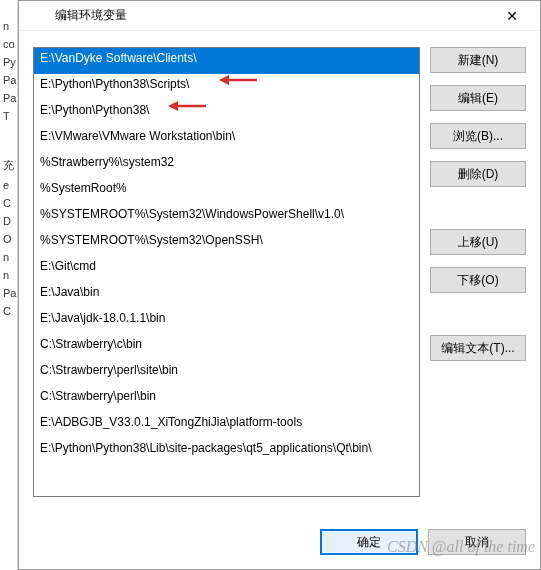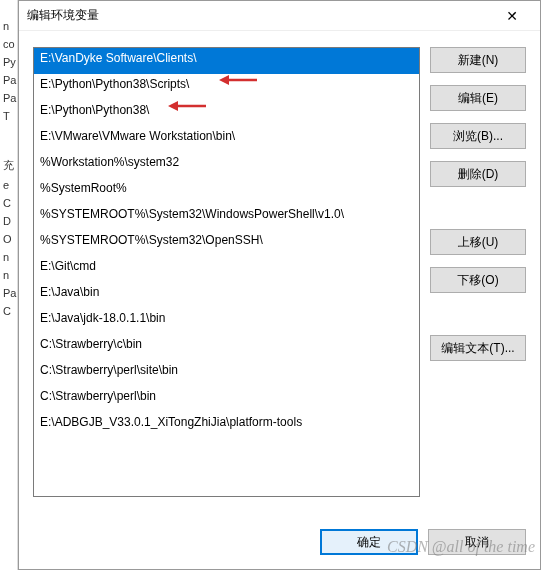--- a/index.html
+++ b/index.html
@@ -27,21 +27,21 @@
       border: 1px solid #999;
       display: flex; flex-direction: column;
     }
     .titlebar {
       height: 30px;
       display: flex; align-items: center;
       padding: 0 8px;
       background: #fff;
       border-bottom: 1px solid #eee;
     }
-    .titlebar .title { flex: 1; font-size: 12px; }
+    .titlebar .title { flex: 1; font-size: 12px; margin-left: 28px; }
     .close-btn {
       width: 40px; height: 28px;
       display: flex; align-items: center; justify-content: center;
       font-size: 14px; cursor: pointer;
     }
     .content {
       flex: 1; display: flex; padding: 16px 14px 4px 14px; gap: 10px;
     }
     .listbox {
       flex: 1;
@@ -138,31 +138,32 @@
         <div class="list-item selected">E:\VanDyke Software\Clients\</div>
         <div class="list-item">E:\Python\Python38\Scripts\<span class="arrow" style="left: 184.8px; top: -2px;"><svg width="40" height="16" viewBox="0 0 40 16">
               <line x1="38" y1="8" x2="6" y2="8" stroke="#d32f2f" stroke-width="2.5"></line>
               <polygon points="0,8 10,3 10,13" fill="#d32f2f"></polygon>
             </svg></span></div>
         <div class="list-item">E:\Python\Python38\<span class="arrow" style="left: 133.6px; top: -2px;"><svg width="40" height="16" viewBox="0 0 40 16">
               <line x1="38" y1="8" x2="6" y2="8" stroke="#d32f2f" stroke-width="2.5"></line>
               <polygon points="0,8 10,3 10,13" fill="#d32f2f"></polygon>
             </svg></span></div>
         <div class="list-item">E:\VMware\VMware Workstation\bin\</div>
-        <div class="list-item">%Workstation%\system32</div>
+        <div class="list-item">%Strawberry%\system32</div>
         <div class="list-item">%SystemRoot%</div>
         <div class="list-item">%SYSTEMROOT%\System32\WindowsPowerShell\v1.0\</div>
         <div class="list-item">%SYSTEMROOT%\System32\OpenSSH\</div>
         <div class="list-item">E:\Git\cmd</div>
         <div class="list-item">E:\Java\bin</div>
         <div class="list-item">E:\Java\jdk-18.0.1.1\bin</div>
         <div class="list-item">C:\Strawberry\c\bin</div>
         <div class="list-item">C:\Strawberry\perl\site\bin</div>
         <div class="list-item">C:\Strawberry\perl\bin</div>
         <div class="list-item">E:\ADBGJB_V33.0.1_XiTongZhiJia\platform-tools</div>
+        <div class="list-item">E:\Python\Python38\Lib\site-packages\qt5_applications\Qt\bin\</div>
       </div>
     <div class="btn-col">
       <button class="btn">新建(N)</button>
       <button class="btn">编辑(E)</button>
       <button class="btn">浏览(B)...</button>
       <button class="btn">删除(D)</button>
       <div class="spacer"></div>
       <button class="btn">上移(U)</button>
       <button class="btn">下移(O)</button>
       <div class="spacer"></div>

